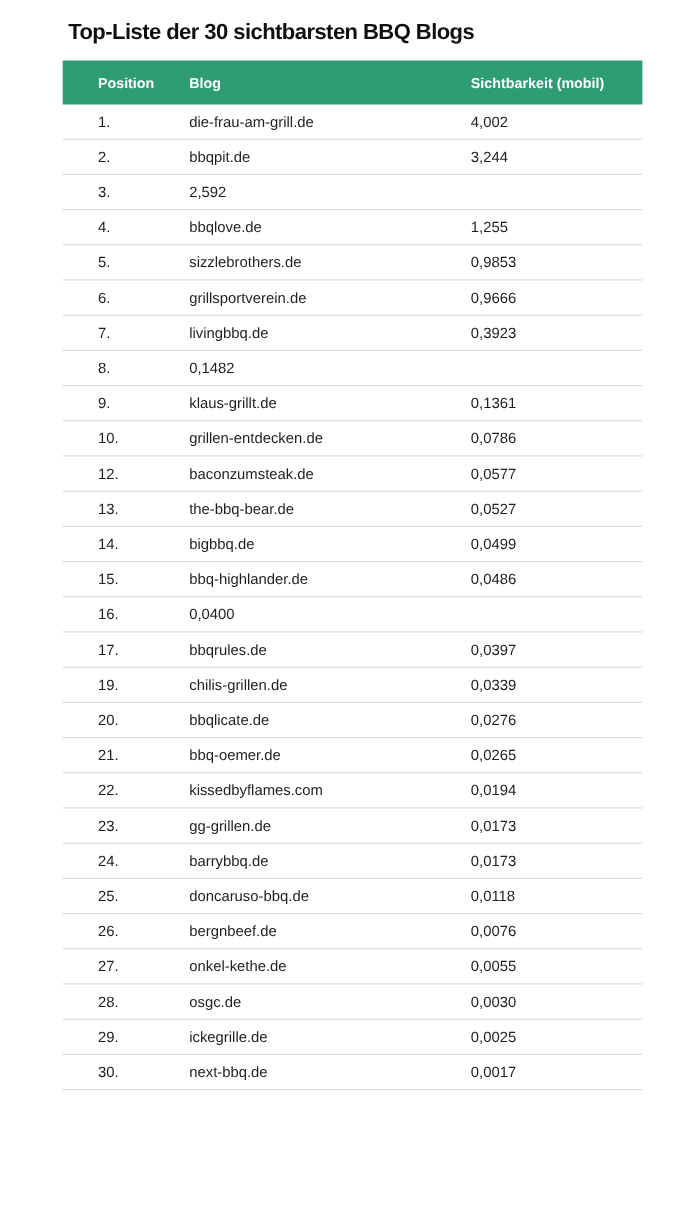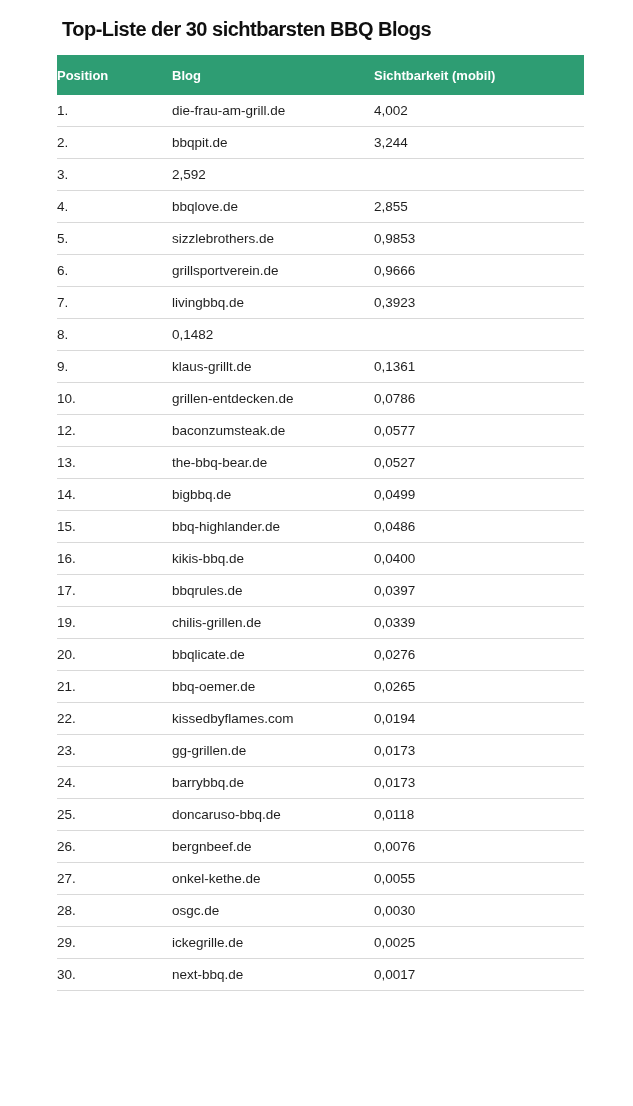--- a/index.html
+++ b/index.html
@@ -42,25 +42,25 @@
     align-items: center;
     height: 32px;
     box-sizing: border-box;
     border-bottom: 1px solid #d9d9d9;
     font-size: 13.5px;
     color: #1f1f1f;
   }
   .col-pos {
     width: 115px;
     box-sizing: border-box;
-    padding-left: 0;
+    padding-left: 32px;
     flex: 0 0 auto;
   }
   .col-blog {
-    width: 202px;
+    width: 256px;
     flex: 0 0 auto;
   }
   .col-vis {
     flex: 1 1 auto;
   }
 </style>
 </head>
 <body>
 
 <div class="page">
@@ -86,21 +86,21 @@
     <div class="col-blog">bbqpit.de</div>
     <div class="col-vis">3,244</div>
   </div>
         <div class="trow">
     <div class="col-pos">3.</div>
     <div class="col-vis">2,592</div>
   </div>
         <div class="trow">
     <div class="col-pos">4.</div>
     <div class="col-blog">bbqlove.de</div>
-    <div class="col-vis">2,855</div>
+    <div class="col-vis">1,255</div>
   </div>
         <div class="trow">
     <div class="col-pos">5.</div>
     <div class="col-blog">sizzlebrothers.de</div>
     <div class="col-vis">0,9853</div>
   </div>
         <div class="trow">
     <div class="col-pos">6.</div>
     <div class="col-blog">grillsportverein.de</div>
     <div class="col-vis">0,9666</div>
@@ -139,21 +139,20 @@
     <div class="col-blog">bigbbq.de</div>
     <div class="col-vis">0,0499</div>
   </div>
         <div class="trow">
     <div class="col-pos">15.</div>
     <div class="col-blog">bbq-highlander.de</div>
     <div class="col-vis">0,0486</div>
   </div>
         <div class="trow">
     <div class="col-pos">16.</div>
-    <div class="col-blog">kikis-bbq.de</div>
     <div class="col-vis">0,0400</div>
   </div>
         <div class="trow">
     <div class="col-pos">17.</div>
     <div class="col-blog">bbqrules.de</div>
     <div class="col-vis">0,0397</div>
   </div>
         <div class="trow">
     <div class="col-pos">19.</div>
     <div class="col-blog">chilis-grillen.de</div>

